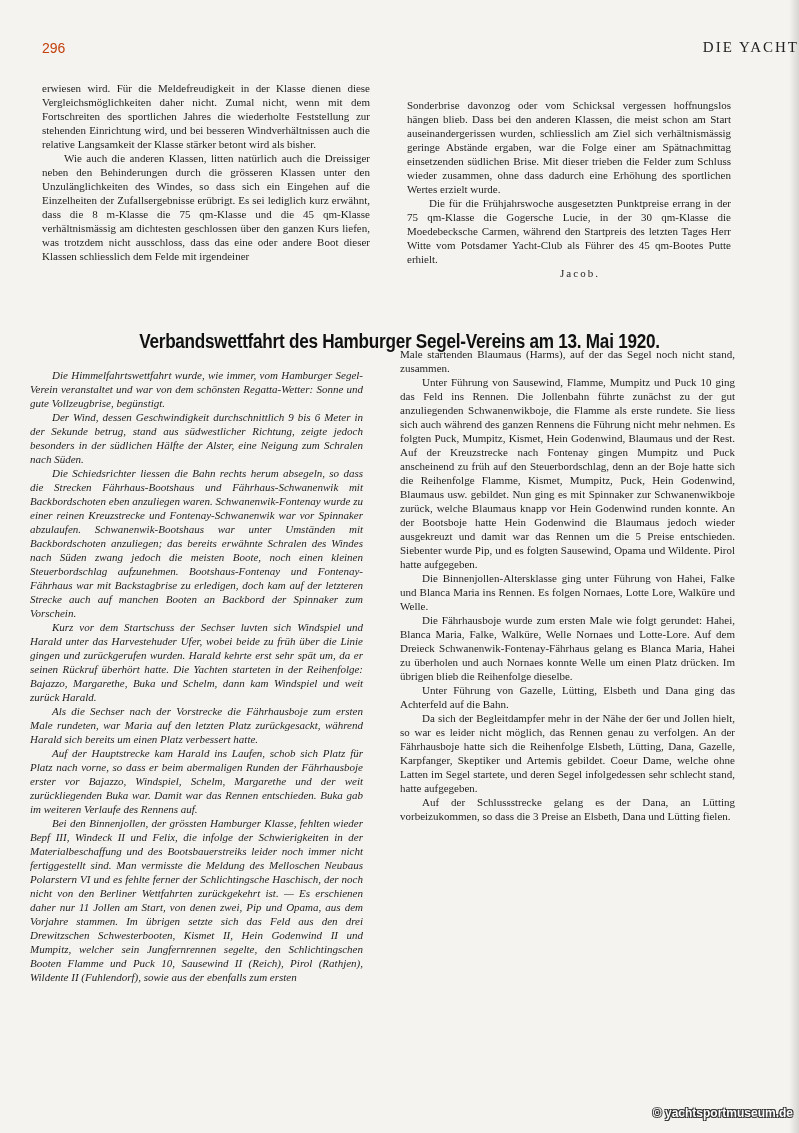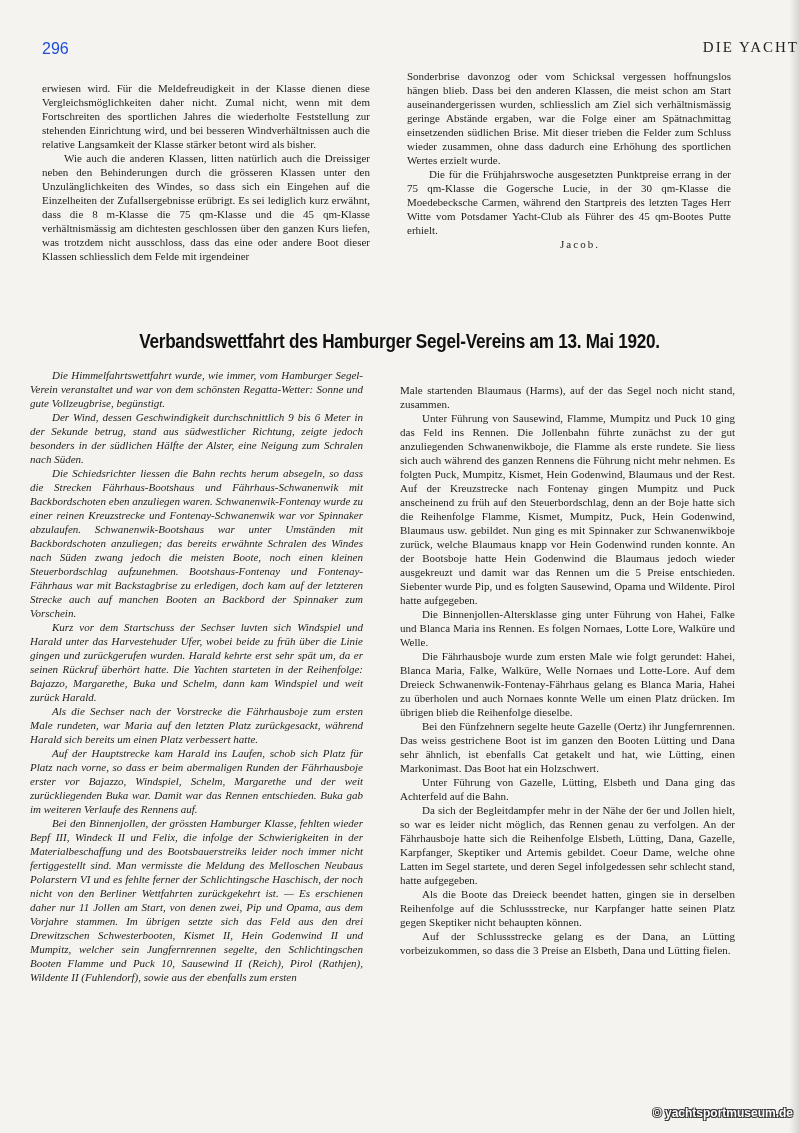--- a/index.html
+++ b/index.html
@@ -6,36 +6,36 @@
   body {
     width: 799px; height: 1133px; overflow: hidden;
     background: #f4f3f0;
     font-family: "Liberation Serif", "DejaVu Serif", serif;
     color: #1e1e1e;
     position: relative;
   }
   .page { position: absolute; left: 0; top: 0; width: 799px; height: 1133px; }
   .page-number {
     position: absolute; left: 42px; top: 40px;
-    font-family: "Liberation Sans", sans-serif; font-size: 16px; color: #1d4ed8;
+    font-family: "Liberation Sans", sans-serif; font-size: 14px; color: #c2410c;
   }
   .running-head {
     position: absolute; left: 0; width: 799px; top: 39px; text-align: right;
     font-size: 15px; letter-spacing: 2px; color: #222;
   }
   .col {
     position: absolute; font-size: 11px; line-height: 14.0px;
     text-align: justify; hyphens: manual;
   }
   .col p { margin: 0; text-indent: 22px; }
   .col p.noindent { text-indent: 0; }
   .col-tl { left: 42px; top: 81px; width: 328px; }
-  .col-tr { left: 407px; top: 69px; width: 324px; }
+  .col-tr { left: 407px; top: 98px; width: 324px; }
   .col-bl { left: 30px; top: 368px; width: 333px; font-style: italic; }
-  .col-br { left: 400px; top: 383px; width: 335px; }
+  .col-br { left: 400px; top: 347px; width: 335px; }
   .signature { text-align: center; letter-spacing: 2px; }
   .article-title {
     position: absolute; left: 0; width: 799px; top: 330px; text-align: center;
     font-family: "Liberation Sans", sans-serif; font-weight: bold;
     font-size: 19.5px; letter-spacing: -0.3px; color: #111;
     transform: scaleX(0.88); transform-origin: center;
   }
   .watermark {
     position: absolute; right: 6px; top: 1106px;
     font-family: "Liberation Sans", sans-serif; font-weight: bold;
@@ -75,22 +75,20 @@
     <p>Als die Sechser nach der Vorstrecke die Fährhausboje zum ersten Male rundeten, war Maria auf den letzten Platz zurückgesackt, während Harald sich bereits um einen Platz verbessert hatte.</p>
     <p>Auf der Hauptstrecke kam Harald ins Laufen, schob sich Platz für Platz nach vorne, so dass er beim abermaligen Runden der Fährhausboje erster vor Bajazzo, Windspiel, Schelm, Margarethe und der weit zurückliegenden Buka war. Damit war das Rennen entschieden. Buka gab im weiteren Verlaufe des Rennens auf.</p>
     <p>Bei den Binnenjollen, der grössten Hamburger Klasse, fehlten wieder Bepf III, Windeck II und Felix, die infolge der Schwierigkeiten in der Materialbeschaffung und des Bootsbauerstreiks leider noch immer nicht fertiggestellt sind. Man vermisste die Meldung des Melloschen Neubaus Polarstern VI und es fehlte ferner der Schlichtingsche Haschisch, der noch nicht von den Berliner Wettfahrten zurückgekehrt ist. — Es erschienen daher nur 11 Jollen am Start, von denen zwei, Pip und Opama, aus dem Vorjahre stammen. Im übrigen setzte sich das Feld aus den drei Drewitzschen Schwesterbooten, Kismet II, Hein Godenwind II und Mumpitz, welcher sein Jungfernrennen segelte, den Schlichtingschen Booten Flamme und Puck 10, Sausewind II (Reich), Pirol (Rathjen), Wildente II (Fuhlendorf), sowie aus der ebenfalls zum ersten</p>
   </div>
 
   <div class="col col-br">
     <p class="noindent">Male startenden Blaumaus (Harms), auf der das Segel noch nicht stand, zusammen.</p>
     <p>Unter Führung von Sausewind, Flamme, Mumpitz und Puck 10 ging das Feld ins Rennen. Die Jollenbahn führte zunächst zu der gut anzuliegenden Schwanenwikboje, die Flamme als erste rundete. Sie liess sich auch während des ganzen Rennens die Führung nicht mehr nehmen. Es folgten Puck, Mumpitz, Kismet, Hein Godenwind, Blaumaus und der Rest. Auf der Kreuzstrecke nach Fontenay gingen Mumpitz und Puck anscheinend zu früh auf den Steuerbordschlag, denn an der Boje hatte sich die Reihenfolge Flamme, Kismet, Mumpitz, Puck, Hein Godenwind, Blaumaus usw. gebildet. Nun ging es mit Spinnaker zur Schwanenwikboje zurück, welche Blaumaus knapp vor Hein Godenwind runden konnte. An der Bootsboje hatte Hein Godenwind die Blaumaus jedoch wieder ausgekreuzt und damit war das Rennen um die 5 Preise entschieden. Siebenter wurde Pip, und es folgten Sausewind, Opama und Wildente. Pirol hatte aufgegeben.</p>
     <p>Die Binnenjollen-Altersklasse ging unter Führung von Hahei, Falke und Blanca Maria ins Rennen. Es folgen Nornaes, Lotte Lore, Walküre und Welle.</p>
     <p>Die Fährhausboje wurde zum ersten Male wie folgt gerundet: Hahei, Blanca Maria, Falke, Walküre, Welle Nornaes und Lotte-Lore. Auf dem Dreieck Schwanenwik-Fontenay-Fährhaus gelang es Blanca Maria, Hahei zu überholen und auch Nornaes konnte Welle um einen Platz drücken. Im übrigen blieb die Reihenfolge dieselbe.</p>
-    <p>Bei den Fünfzehnern segelte heute Gazelle (Oertz) ihr Jungfernrennen. Das weiss gestrichene Boot ist im ganzen den Booten Lütting und Dana sehr ähnlich, ist ebenfalls Cat getakelt und hat, wie Lütting, einen Markonimast. Das Boot hat ein Holzschwert.</p>
     <p>Unter Führung von Gazelle, Lütting, Elsbeth und Dana ging das Achterfeld auf die Bahn.</p>
     <p>Da sich der Begleitdampfer mehr in der Nähe der 6er und Jollen hielt, so war es leider nicht möglich, das Rennen genau zu verfolgen. An der Fährhausboje hatte sich die Reihenfolge Elsbeth, Lütting, Dana, Gazelle, Karpfanger, Skeptiker und Artemis gebildet. Coeur Dame, welche ohne Latten im Segel startete, und deren Segel infolgedessen sehr schlecht stand, hatte aufgegeben.</p>
-    <p>Als die Boote das Dreieck beendet hatten, gingen sie in derselben Reihenfolge auf die Schlussstrecke, nur Karpfanger hatte seinen Platz gegen Skeptiker nicht behaupten können.</p>
     <p>Auf der Schlussstrecke gelang es der Dana, an Lütting vorbeizukommen, so dass die 3 Preise an Elsbeth, Dana und Lütting fielen.</p>
   </div>
 
   <div class="watermark">© yachtsportmuseum.de</div>
   <div class="edge-shadow"></div>
 </div>
 
 </body></html>

